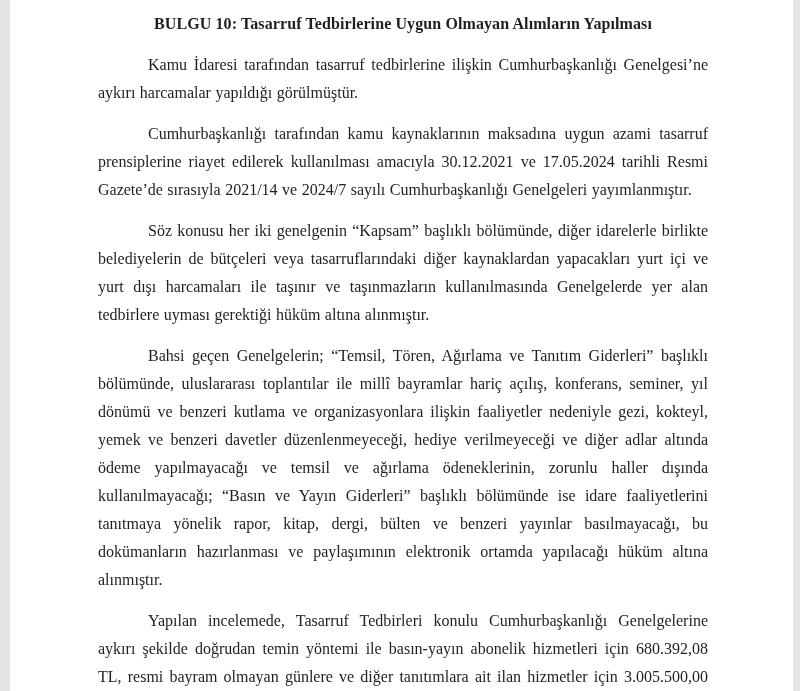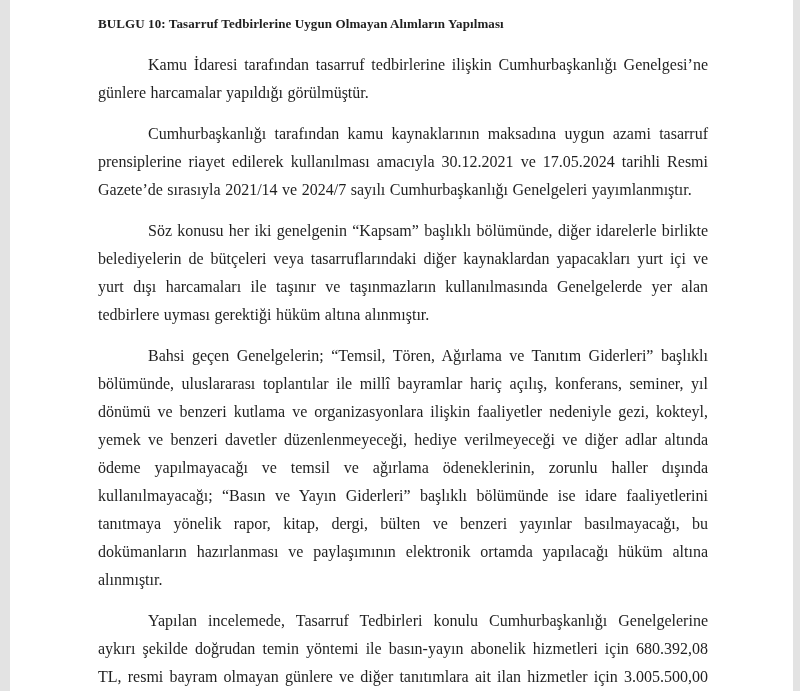--- a/index.html
+++ b/index.html
@@ -26,23 +26,23 @@
   }
   .edge-left{left:0;width:10px;}
   .edge-right{right:0;width:7px;}
   .content{
     position:absolute;
     top:10px;left:98px;right:92px;
     font-size:16px;
     line-height:28px;
   }
   .heading{
-    font-size:13px;
+    font-size:16px;
     font-weight:bold;
-    text-align:left;
+    text-align:center;
     margin:0 0 13px 0;
     line-height:28px;
     letter-spacing:0.1px;
   }
   .para{
     margin:0 0 13px 0;
     text-align:justify;
     text-indent:50px;
     hyphens:none;
     word-spacing:0.5px;
@@ -51,21 +51,21 @@
 </head>
 <body>
 
 <div class="page">
   <div class="edge edge-left"></div>
   <div class="edge edge-right"></div>
 
   <div class="content">
     <h1 class="heading">BULGU 10: Tasarruf Tedbirlerine Uygun Olmayan Alımların Yapılması</h1>
 
-    <p class="para">Kamu İdaresi tarafından tasarruf tedbirlerine ilişkin Cumhurbaşkanlığı Genelgesi’ne günlere harcamalar yapıldığı görülmüştür.</p>
+    <p class="para">Kamu İdaresi tarafından tasarruf tedbirlerine ilişkin Cumhurbaşkanlığı Genelgesi’ne aykırı harcamalar yapıldığı görülmüştür.</p>
 
     <p class="para">Cumhurbaşkanlığı tarafından kamu kaynaklarının maksadına uygun azami tasarruf prensiplerine riayet edilerek kullanılması amacıyla 30.12.2021 ve 17.05.2024 tarihli Resmi Gazete’de sırasıyla 2021/14 ve 2024/7 sayılı Cumhurbaşkanlığı Genelgeleri yayımlanmıştır.</p>
 
     <p class="para">Söz konusu her iki genelgenin “Kapsam” başlıklı bölümünde, diğer idarelerle birlikte belediyelerin de bütçeleri veya tasarruflarındaki diğer kaynaklardan yapacakları yurt içi ve yurt dışı harcamaları ile taşınır ve taşınmazların kullanılmasında Genelgelerde yer alan tedbirlere uyması gerektiği hüküm altına alınmıştır.</p>
 
     <p class="para">Bahsi geçen Genelgelerin; “Temsil, Tören, Ağırlama ve Tanıtım Giderleri” başlıklı bölümünde, uluslararası toplantılar ile millî bayramlar hariç açılış, konferans, seminer, yıl dönümü ve benzeri kutlama ve organizasyonlara ilişkin faaliyetler nedeniyle gezi, kokteyl, yemek ve benzeri davetler düzenlenmeyeceği, hediye verilmeyeceği ve diğer adlar altında ödeme yapılmayacağı ve temsil ve ağırlama ödeneklerinin, zorunlu haller dışında kullanılmayacağı; “Basın ve Yayın Giderleri” başlıklı bölümünde ise idare faaliyetlerini tanıtmaya yönelik rapor, kitap, dergi, bülten ve benzeri yayınlar basılmayacağı, bu dokümanların hazırlanması ve paylaşımının elektronik ortamda yapılacağı hüküm altına alınmıştır.</p>
 
     <p class="para">Yapılan incelemede, Tasarruf Tedbirleri konulu Cumhurbaşkanlığı Genelgelerine aykırı şekilde doğrudan temin yöntemi ile basın-yayın abonelik hizmetleri için 680.392,08 TL, resmi bayram olmayan günlere ve diğer tanıtımlara ait ilan hizmetler için 3.005.500,00 TL, belde</p>
   </div>
 </div>

